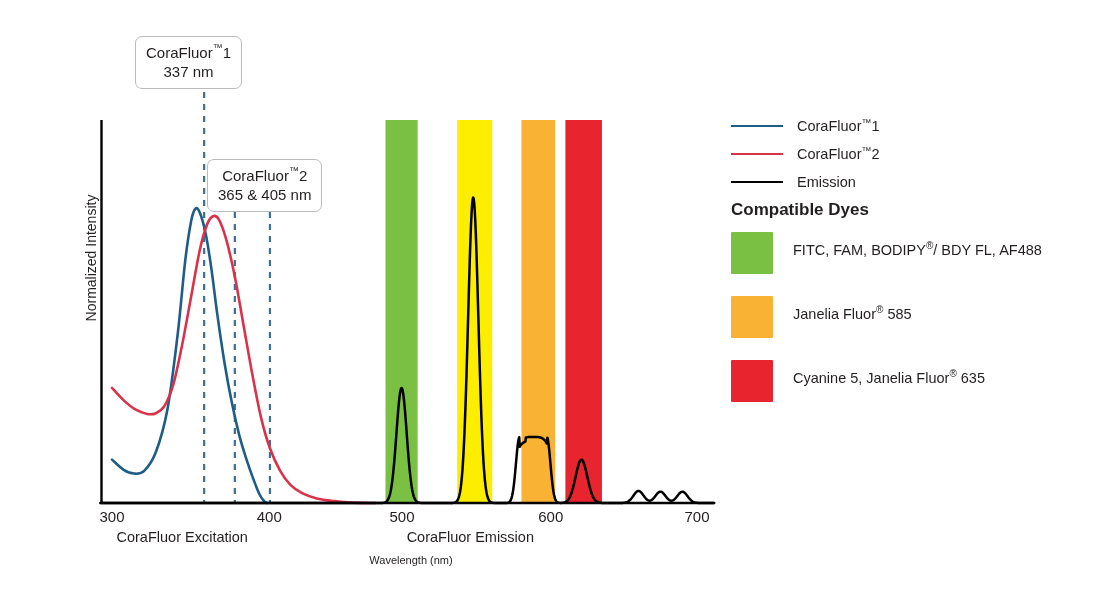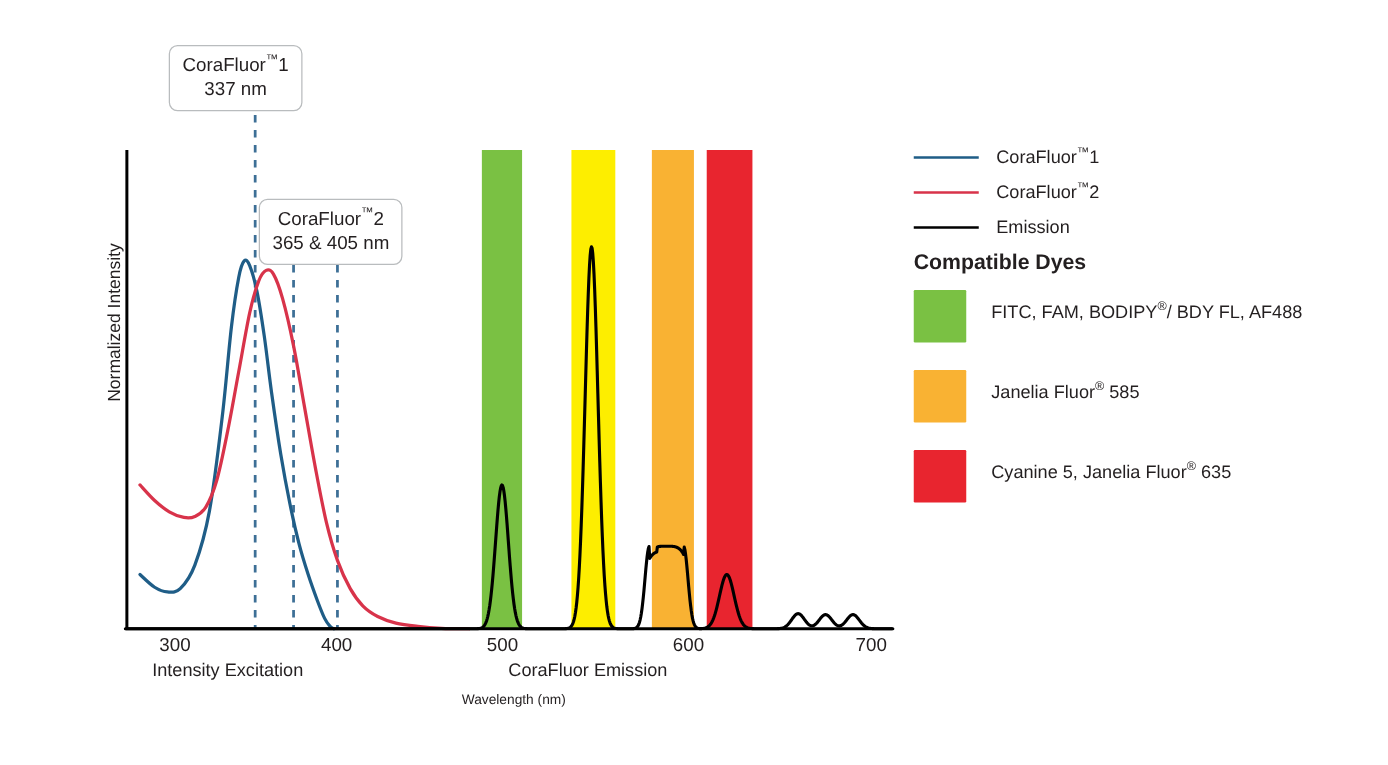--- a/index.html
+++ b/index.html
@@ -104,28 +104,28 @@
 
   <div class="callout" id="callout-2">
     <span class="ln"><span>CoraFluor</span><span class="tm">™</span><span>2</span></span>
     <span class="ln">365 &amp; 405 nm</span>
   </div>
 
   <div id="yaxis-title">Normalized Intensity</div>
   <div id="xaxis-title">Wavelength (nm)</div>
 
   <div id="xticks">
-      <div class="axis-tick" style="left: 112px; top: 508px; margin-left: 28px;">300</div>
+      <div class="axis-tick" style="left: 112px; top: 508px;">300</div>
       <div class="axis-tick" style="left: 258.3px; top: 508px; margin-left: 11px;">400</div>
       <div class="axis-tick" style="left: 402px; top: 508px;">500</div>
       <div class="axis-tick" style="left: 550.8px; top: 508px;">600</div>
       <div class="axis-tick" style="left: 697px; top: 508px;">700</div>
     </div>
 
-  <div class="axis-sublabel" id="sub-exc" style="left: 182.2px; top: 529px;">Intensity Excitation</div>
+  <div class="axis-sublabel" id="sub-exc" style="left: 182.2px; top: 529px;">CoraFluor Excitation</div>
   <div class="axis-sublabel" id="sub-emi" style="left: 470.3px; top: 529px;">CoraFluor Emission</div>
 
   <div id="legend">
       <div class="leg-row">
         <div class="leg-swatch-line" style="border-top-color: rgb(31, 93, 135);"></div>
         <div class="leg-label">CoraFluor<span class="tm">™</span>1</div>
       </div>
       <div class="leg-row">
         <div class="leg-swatch-line" style="border-top-color: rgb(216, 51, 74);"></div>
         <div class="leg-label">CoraFluor<span class="tm">™</span>2</div>

